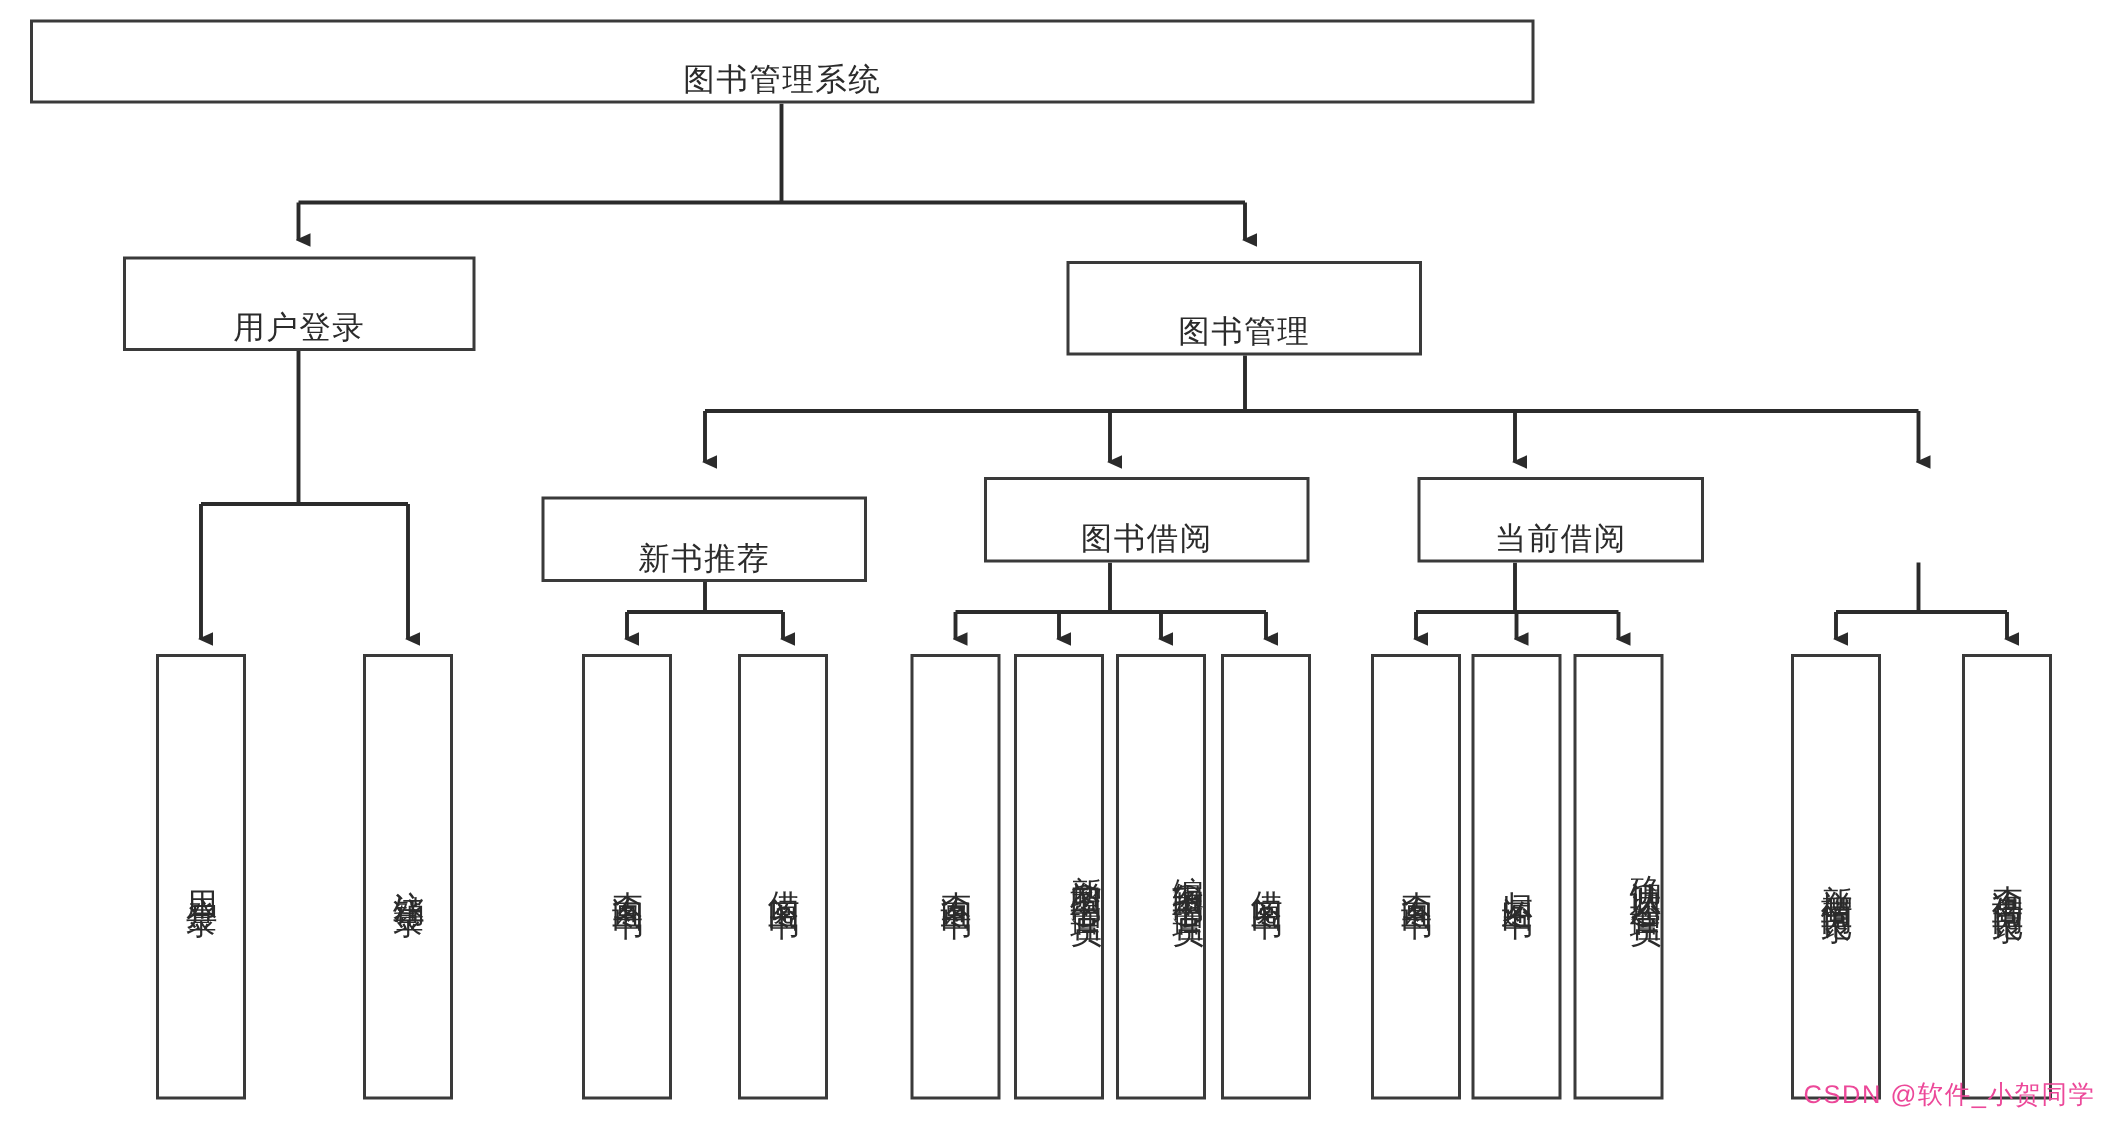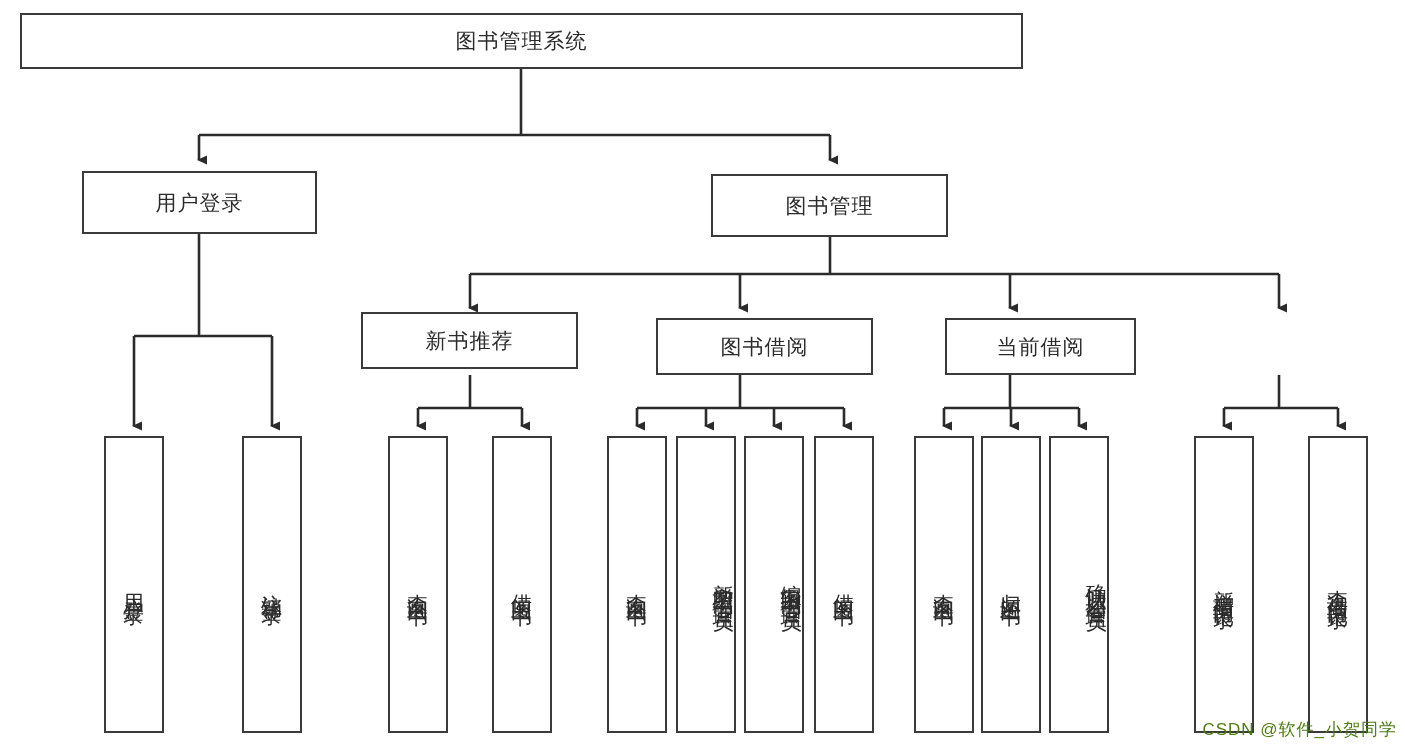--- a/index.html
+++ b/index.html
@@ -24,21 +24,21 @@
     width: 1405px;
     height: 747px;
     pointer-events: none;
   }
   .node {
     position: absolute;
     box-sizing: border-box;
     background: #ffffff;
     border: 2px solid #3a3a3a;
     display: flex;
-    align-items: center;
+    align-items: flex-end;
     justify-content: center;
     color: #2b2b2b;
   }
   .node.h {
     font-size: 21px;
     letter-spacing: 1px;
   }
   .node.v {
     font-size: 21px;
     writing-mode: vertical-rl;
@@ -55,21 +55,21 @@
   }
   .node .lbl {
     display: block;
     white-space: pre;
   }
   #watermark {
     position: absolute;
     right: 8px;
     bottom: 6px;
     font-size: 17px;
-    color: #4d7c0f;
+    color: #ec4899;
     letter-spacing: 1px;
     white-space: nowrap;
     margin-left: 31px;
   }
 </style>
 </head>
 <body>
 
 <div id="canvas">
 
@@ -127,21 +127,21 @@
     <span class="lbl">图书管理系统</span>
   </div>
 
   <div class="node h" style="left:82px; top:171px; width:235px; height:63px;">
     <span class="lbl">用户登录</span>
   </div>
   <div class="node h" style="left:711px; top:174px; width:237px; height:63px;">
     <span class="lbl">图书管理</span>
   </div>
 
-  <div class="node h" style="left:361px; top:312px; width:217px; height:57px;">
+  <div class="node h" style="left:361px; top:331px; width:217px; height:57px;">
     <span class="lbl">新书推荐</span>
   </div>
   <div class="node h" style="left:656px; top:318px; width:217px; height:57px;">
     <span class="lbl">图书借阅</span>
   </div>
   <div class="node h" style="left:901px; top:318px; width:191px; height:57px;margin-left:44px;">
     <span class="lbl">当前借阅</span>
   </div>
 
   <div class="node v mid" style="left:104px; top:436px; width:60px; height:297px;">

